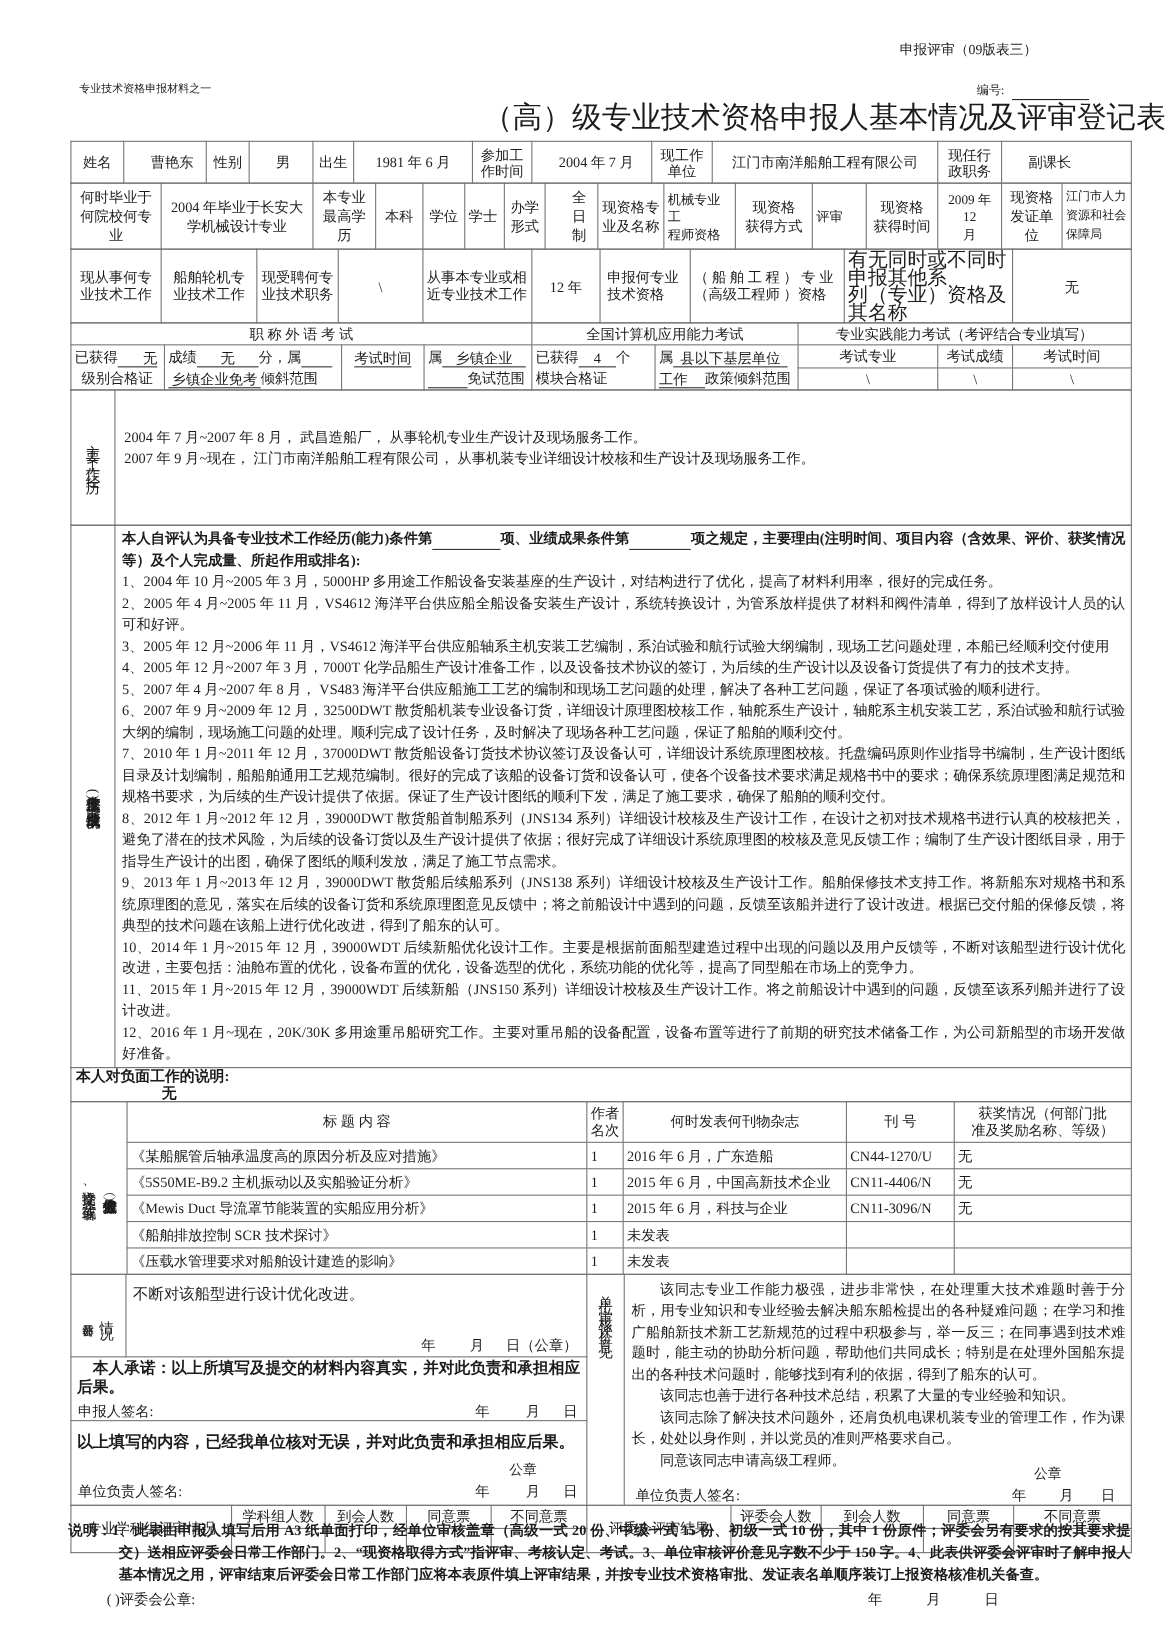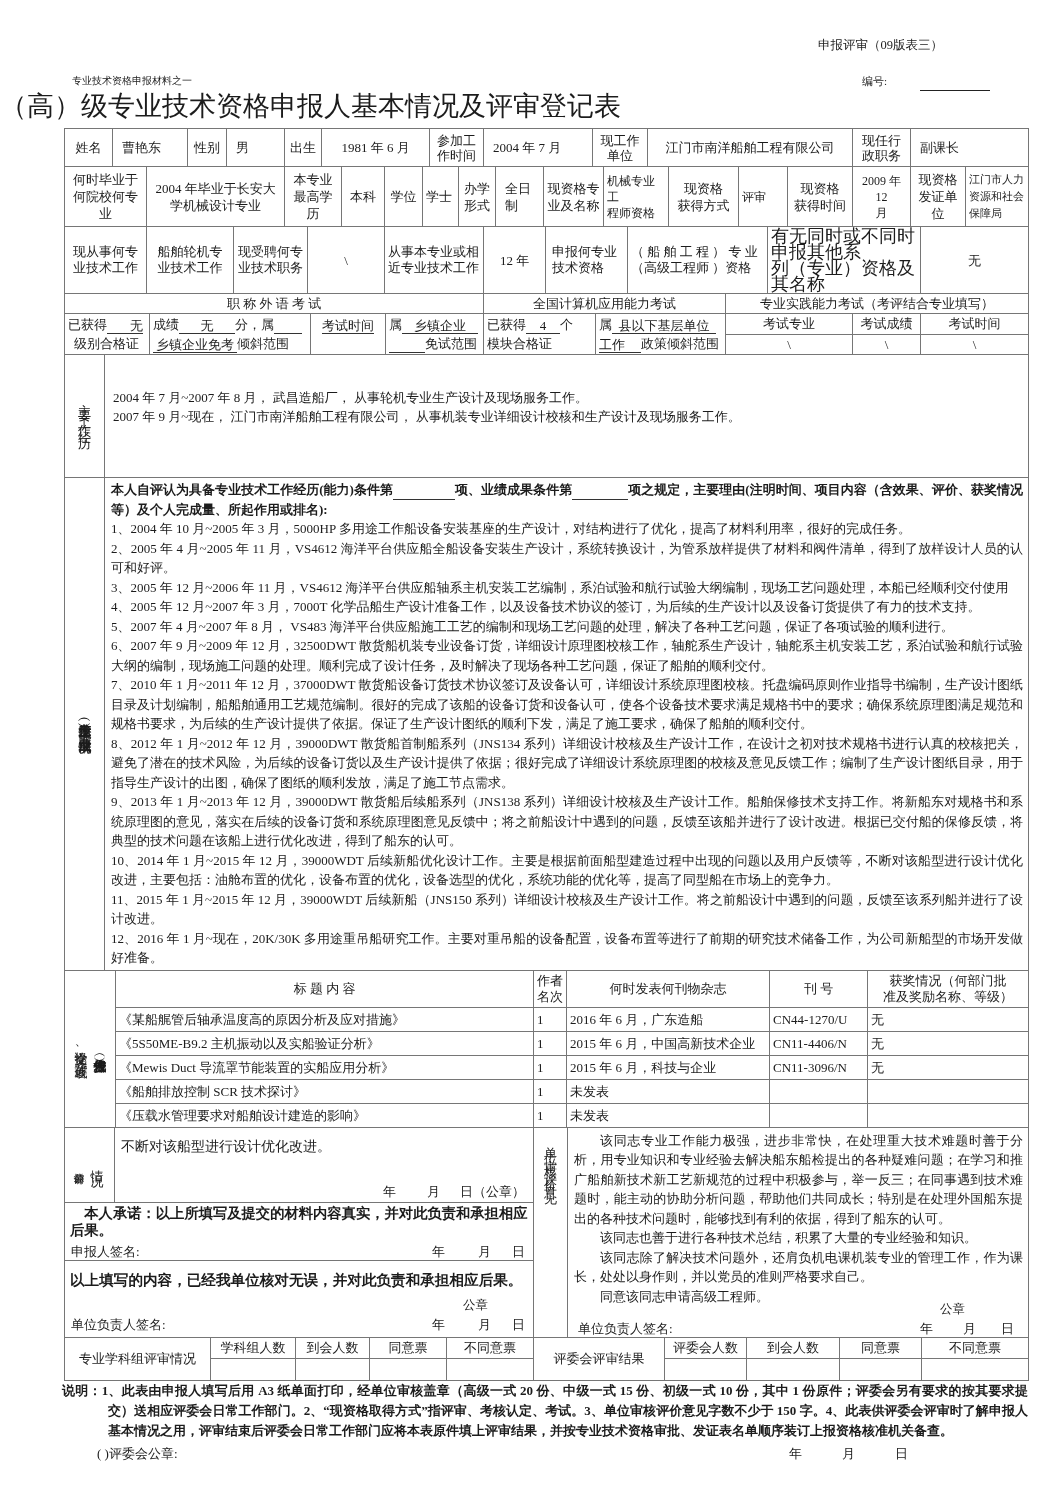--- a/index.html
+++ b/index.html
@@ -6,38 +6,38 @@
   body{width:1060px;height:1500px;background:#fff;position:relative;overflow:hidden;
        font-family:"Liberation Serif","DejaVu Serif",serif;color:#1c1c1c}
   .abs{position:absolute}
   #form{position:absolute;left:64px;top:128px;width:964px}
   table.band{width:964px;border-collapse:collapse;table-layout:fixed;margin-top:-1px}
   table.band.first{margin-top:0}
   td{border:1px solid #767676;padding:1px 3px;font-size:13px;line-height:17px;vertical-align:middle;overflow:hidden}
   .pl{white-space:pre-line}
   .c{text-align:center}
   .l{text-align:left}
-  .padl{padding-left:9px}
+  .padl{padding-left:24px}
   .sm{font-size:12px;line-height:16px}
   .xs{font-size:11px;line-height:17px}
   .ul{display:inline-block;border-bottom:1px solid #333;text-align:center;line-height:15px;vertical-align:bottom}
   .vt{writing-mode:vertical-rl;display:inline-block}
   .bold{font-weight:bold}
   .rel{position:relative}
   .date span{position:absolute}
   p{margin:0}
 </style>
 </head>
 <body>
 
 <div class="abs" style="left:818px;top:37px;font-size:12.5px">申报评审（09版表三）</div>
 <div class="abs" style="left:72px;top:74px;font-size:10px">专业技术资格申报材料之一</div>
-<div class="abs" style="left:862px;top:74px;font-size:11px">编号:</div>
+<div class="abs" style="left:888px;top:74px;font-size:11px">编号:</div>
 <div class="abs" style="left:920px;top:76px;width:70px;height:14px;border-bottom:1px solid #222;font-size:11px"></div>
-<div class="abs" style="left:0;width:1060px;top:90px;text-align:left;font-size:27px;line-height:32px">（高）级专业技术资格申报人基本情况及评审登记表</div>
+<div class="abs" style="left:0;width:1060px;top:90px;text-align:right;font-size:27px;line-height:32px">（高）级专业技术资格申报人基本情况及评审登记表</div>
 
 <div id="form">
 
   <table class="band first">
     <colgroup>
         <col style="width:48px">
         <col style="width:75px">
         <col style="width:39px">
         <col style="width:58px">
         <col style="width:37px">
@@ -254,20 +254,33 @@
         <div>8、2012 年 1 月~2012 年 12 月，39000DWT 散货船首制船系列（JNS134 系列）详细设计校核及生产设计工作，在设计之初对技术规格书进行认真的校核把关，避免了潜在的技术风险，为后续的设备订货以及生产设计提供了依据；很好完成了详细设计系统原理图的校核及意见反馈工作；编制了生产设计图纸目录，用于指导生产设计的出图，确保了图纸的顺利发放，满足了施工节点需求。</div>
         <div>9、2013 年 1 月~2013 年 12 月，39000DWT 散货船后续船系列（JNS138 系列）详细设计校核及生产设计工作。船舶保修技术支持工作。将新船东对规格书和系统原理图的意见，落实在后续的设备订货和系统原理图意见反馈中；将之前船设计中遇到的问题，反馈至该船并进行了设计改进。根据已交付船的保修反馈，将典型的技术问题在该船上进行优化改进，得到了船东的认可。</div>
         <div>10、2014 年 1 月~2015 年 12 月，39000WDT 后续新船优化设计工作。主要是根据前面船型建造过程中出现的问题以及用户反馈等，不断对该船型进行设计优化改进，主要包括：油舱布置的优化，设备布置的优化，设备选型的优化，系统功能的优化等，提高了同型船在市场上的竞争力。</div>
         <div>11、2015 年 1 月~2015 年 12 月，39000WDT 后续新船（JNS150 系列）详细设计校核及生产设计工作。将之前船设计中遇到的问题，反馈至该系列船并进行了设计改进。</div>
         <div>12、2016 年 1 月~现在，20K/30K 多用途重吊船研究工作。主要对重吊船的设备配置，设备布置等进行了前期的研究技术储备工作，为公司新船型的市场开发做好准备。</div>
       </td>
     </tr>
   </tbody>
     </table>
 
+  <table class="band">
+    <colgroup>
+        <col style="width:964px">
+      </colgroup>
+    <tbody>
+        <tr style="height:31px">
+      <td style="padding:0 4px;line-height:15px;font-size:13.5px" class="bold">
+        <div>本人对负面工作的说明:</div>
+        <div style="padding-left:78px">无</div>
+      </td>
+    </tr>
+  </tbody>
+    </table>
 
   <table class="band">
     <colgroup>
         <col style="width:51px">
         <col style="width:418px">
         <col style="width:33px">
         <col style="width:203px">
         <col style="width:98px">
         <col style="width:161px">
       </colgroup>

